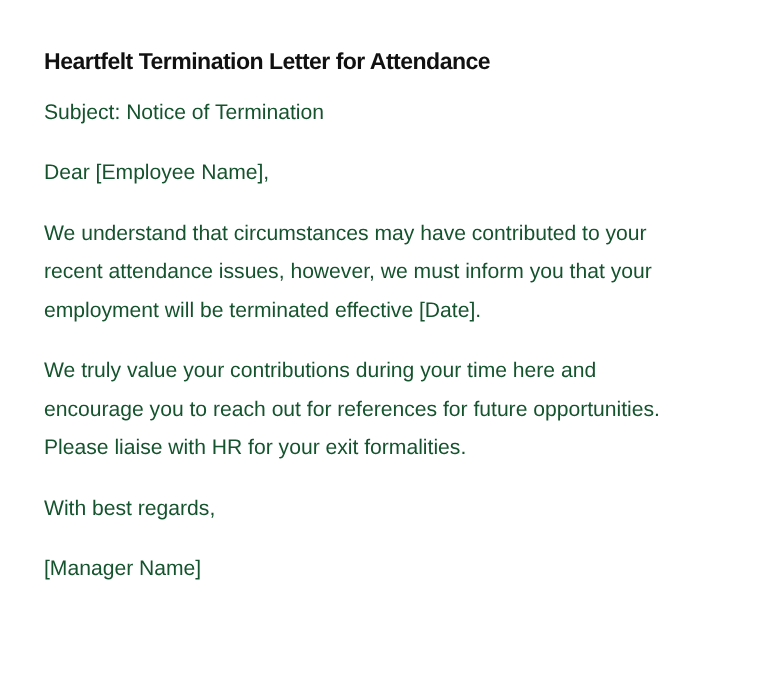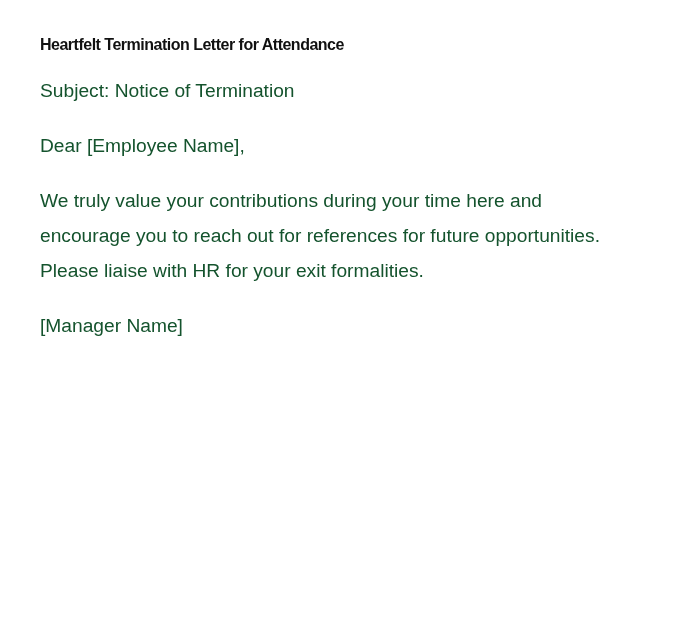--- a/index.html
+++ b/index.html
@@ -17,36 +17,38 @@
     }
     .doc {
       position: absolute;
       left: 40px;
       top: 24px;
       width: 600px;
     }
     .title {
       font-family: "Liberation Sans", sans-serif;
       font-weight: bold;
-      font-size: 16px;
+      font-size: 21px;
       letter-spacing: -0.5px;
       line-height: 34px;
-      margin: 4px 0 11px 0;
+      margin: 16px 0 11px 0;
       color: #111111;
     }
     .para {
       font-size: 19.2px;
       line-height: 35px;
       margin: 0 0 20px 0;
       letter-spacing: 0px;
       color: #14532d;
     }
   </style>
 </head>
 <body>
 
 <div class="doc">
   <h1 class="title">Heartfelt Termination Letter for Attendance</h1>
   <p class="para">Subject: Notice of Termination</p>
   <p class="para">Dear [Employee Name],</p>
+  <p class="para" style="width:585px;">We understand that circumstances may have contributed to your recent attendance issues, however, we must inform you that your employment will be terminated effective [Date].</p>
   <p class="para" style="width:585px;">We truly value your contributions during your time here and encourage you to reach out for references for future opportunities. Please liaise with HR for your exit formalities.</p>
+  <p class="para">With best regards,</p>
   <p class="para">[Manager Name]</p>
 </div>
 
 </body></html>

